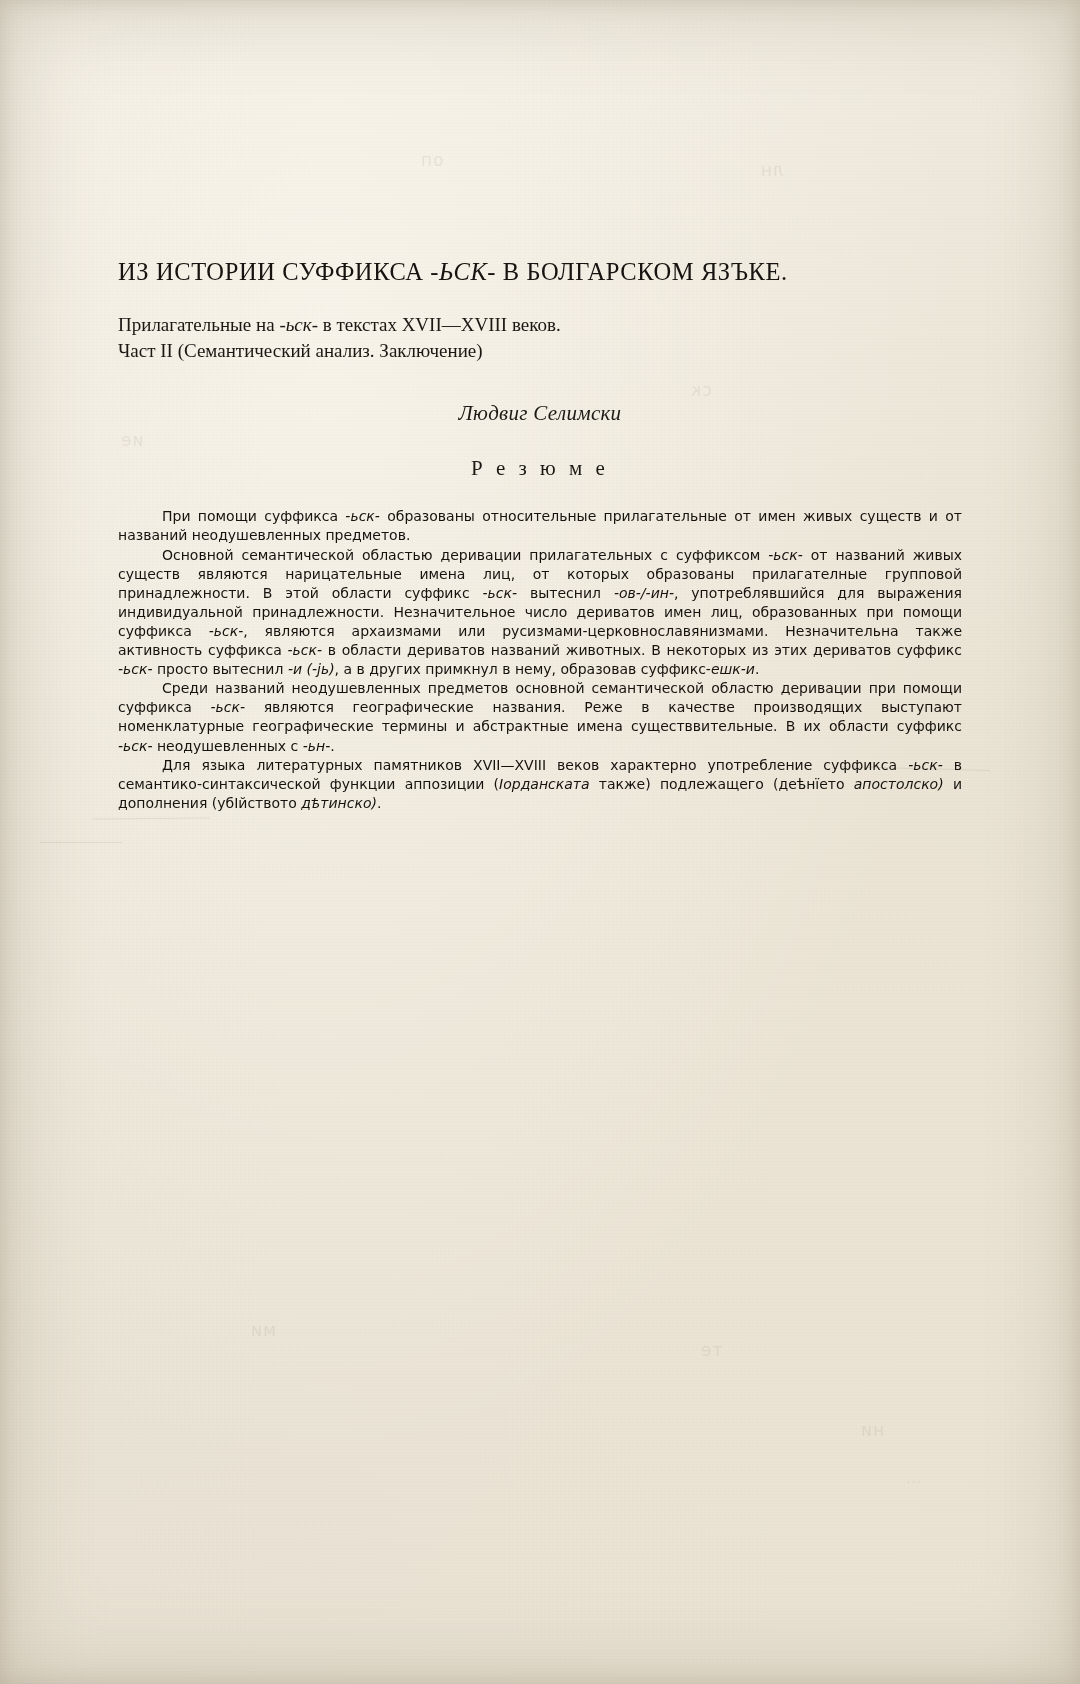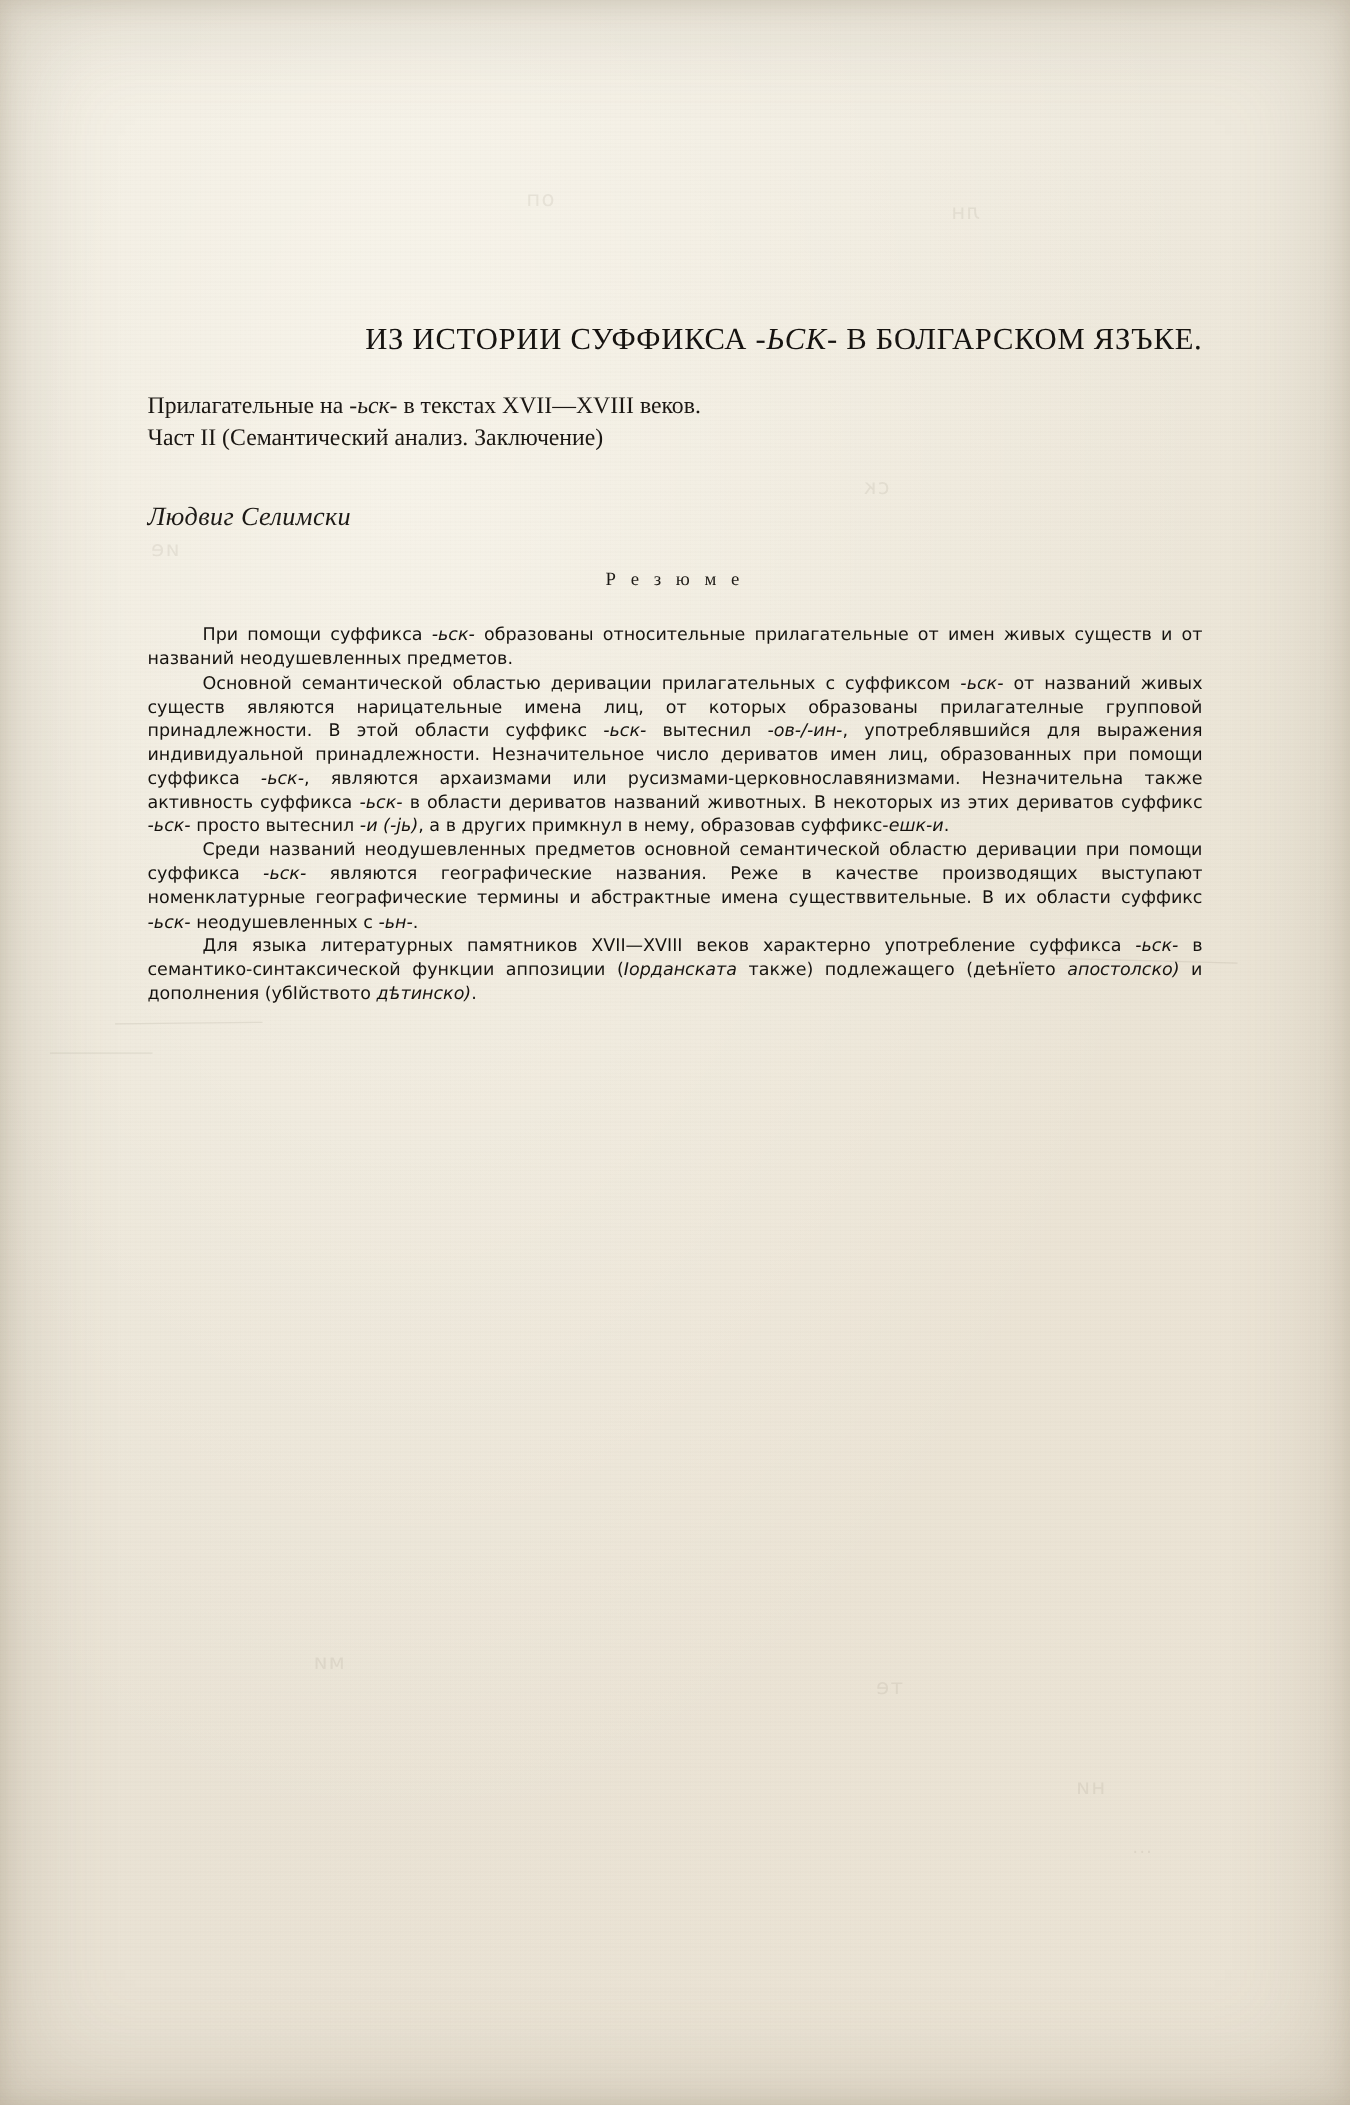--- a/index.html
+++ b/index.html
@@ -41,45 +41,46 @@
   }
   .content {
     position: absolute;
     left: 0;
     right: 0;
     top: 0;
     padding: 0 118px;
   }
   .title {
     margin-top: 258px;
-    text-align: right;
+    text-align: left;
     font-size: 24.5px;
     letter-spacing: 0.6px;
     color: #161310;
   }
   .title .ital {
     font-style: italic;
   }
   .subtitle {
     margin-top: 26px;
     font-size: 19px;
     line-height: 1.35;
     color: #1b1713;
   }
   .subtitle .ital { font-style: italic; }
   .author {
     margin-top: 38px;
+    text-align: center;
     font-size: 21px;
     font-style: italic;
     letter-spacing: 0.3px;
   }
   .resume {
     margin-top: 30px;
     text-align: center;
-    font-size: 15px;
+    font-size: 21px;
     letter-spacing: 4px;
   }
   .body-text {
     margin-top: 26px;
     font-family: "DejaVu Sans", sans-serif;
     font-size: 14px;
     line-height: 1.365;
     text-align: justify;
     text-justify: inter-word;
     color: #16130f;

